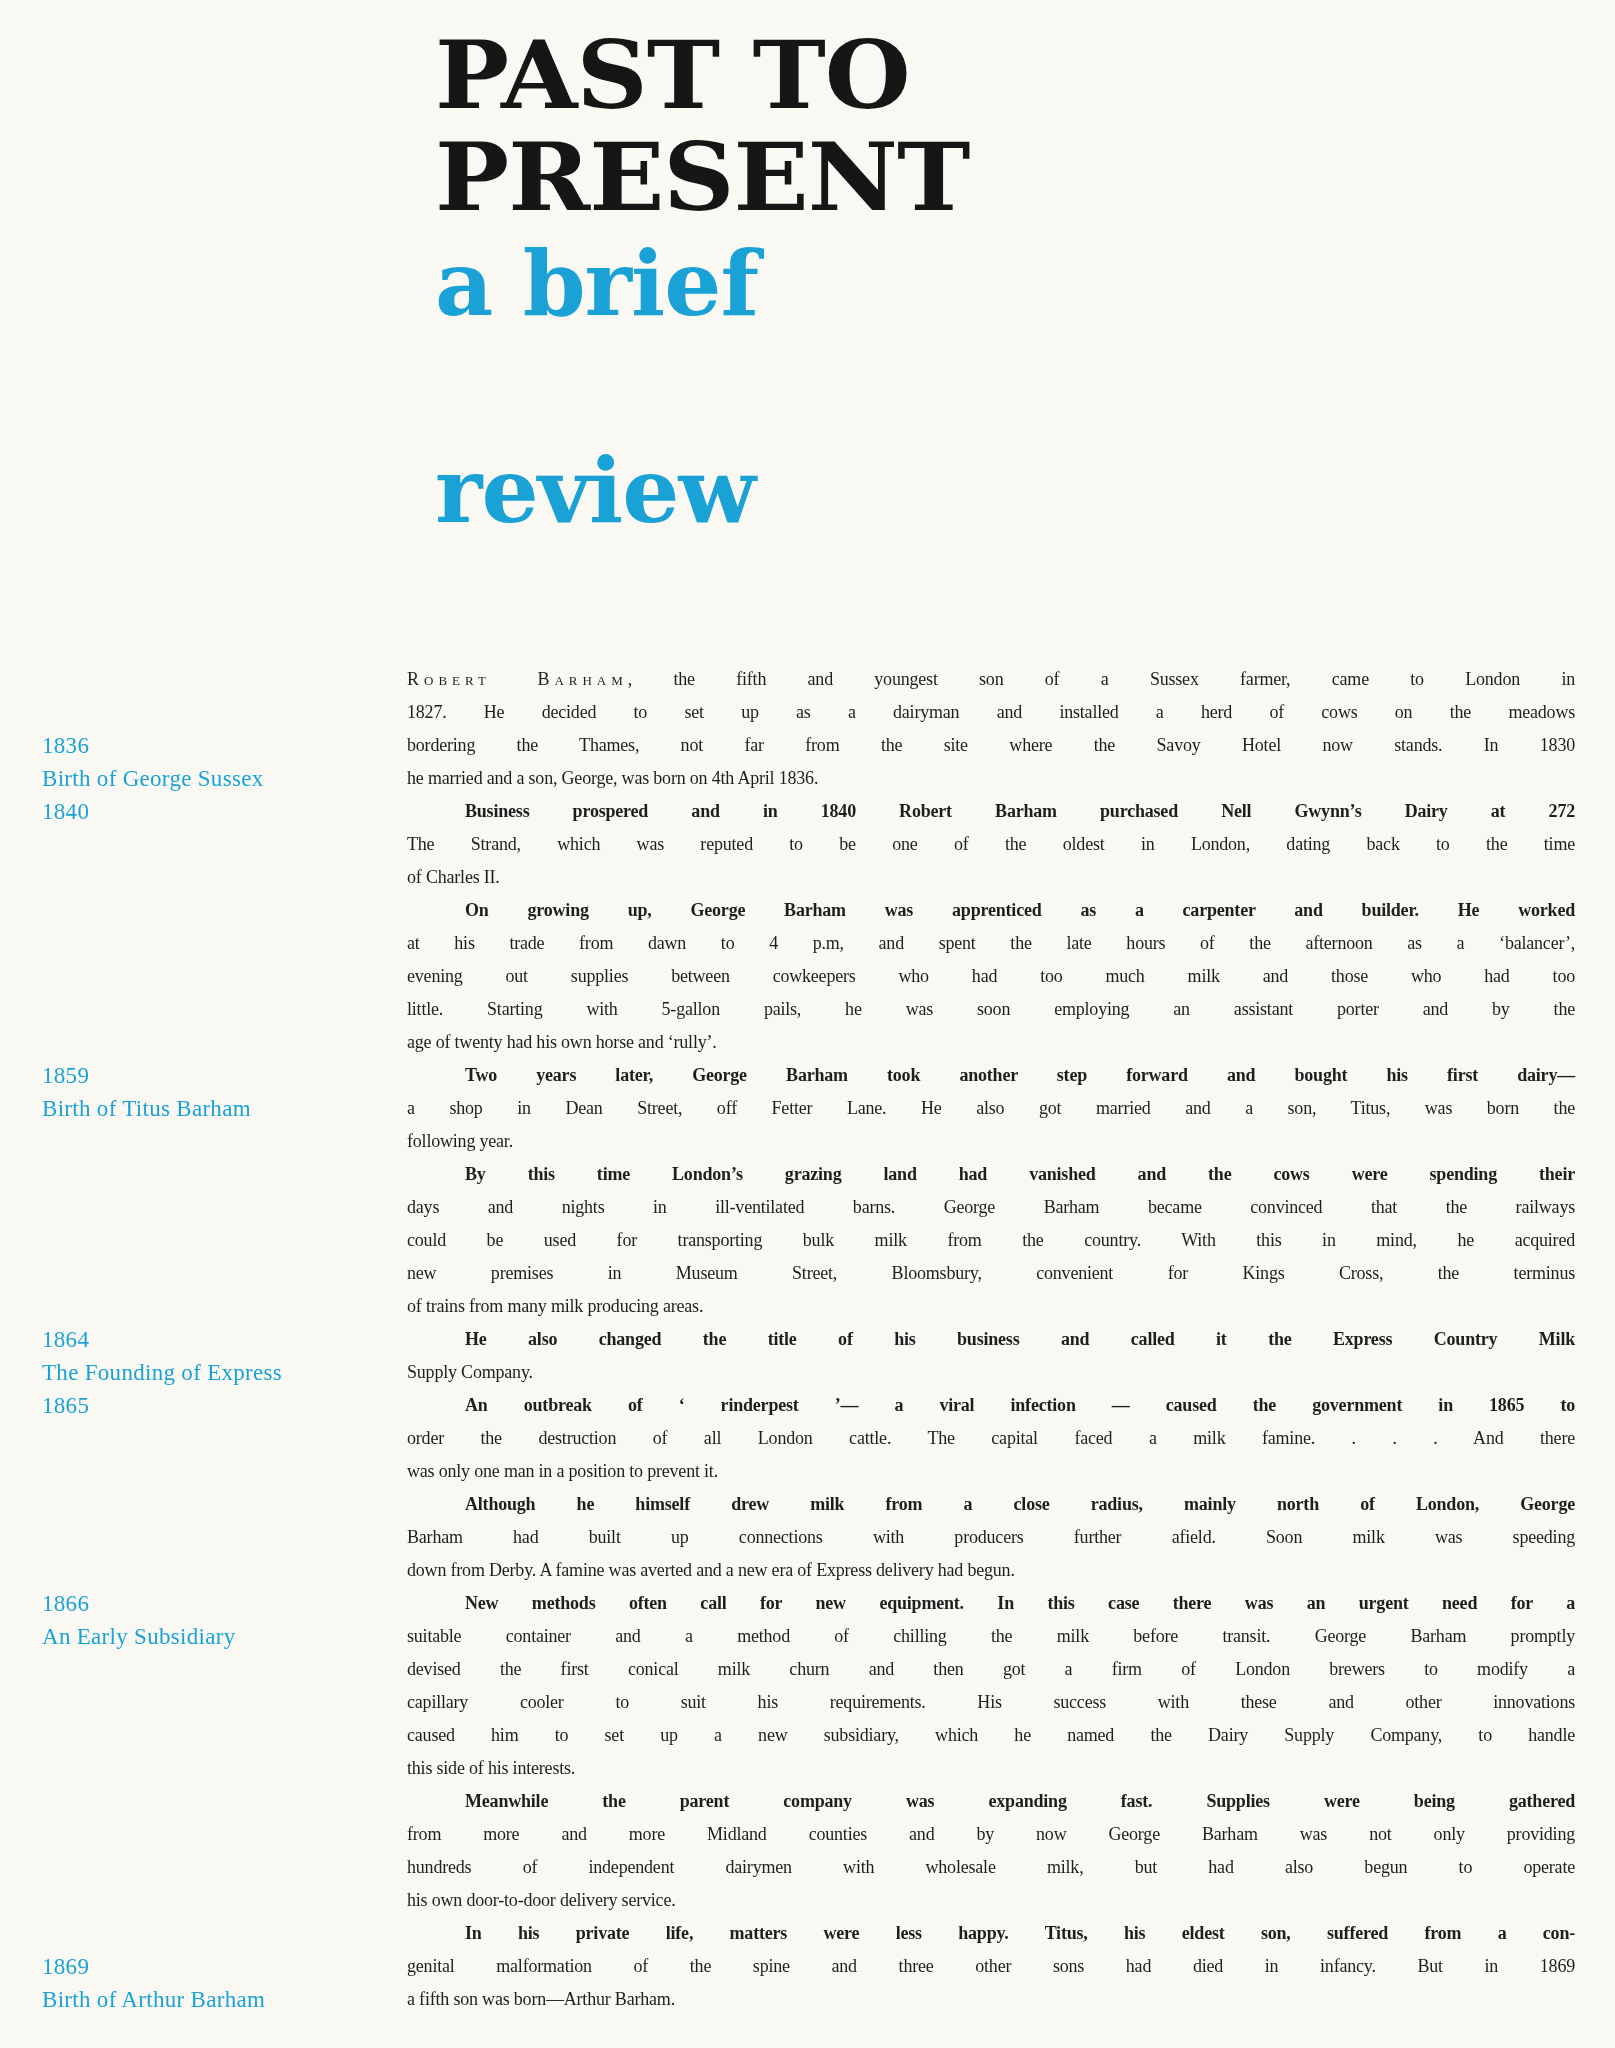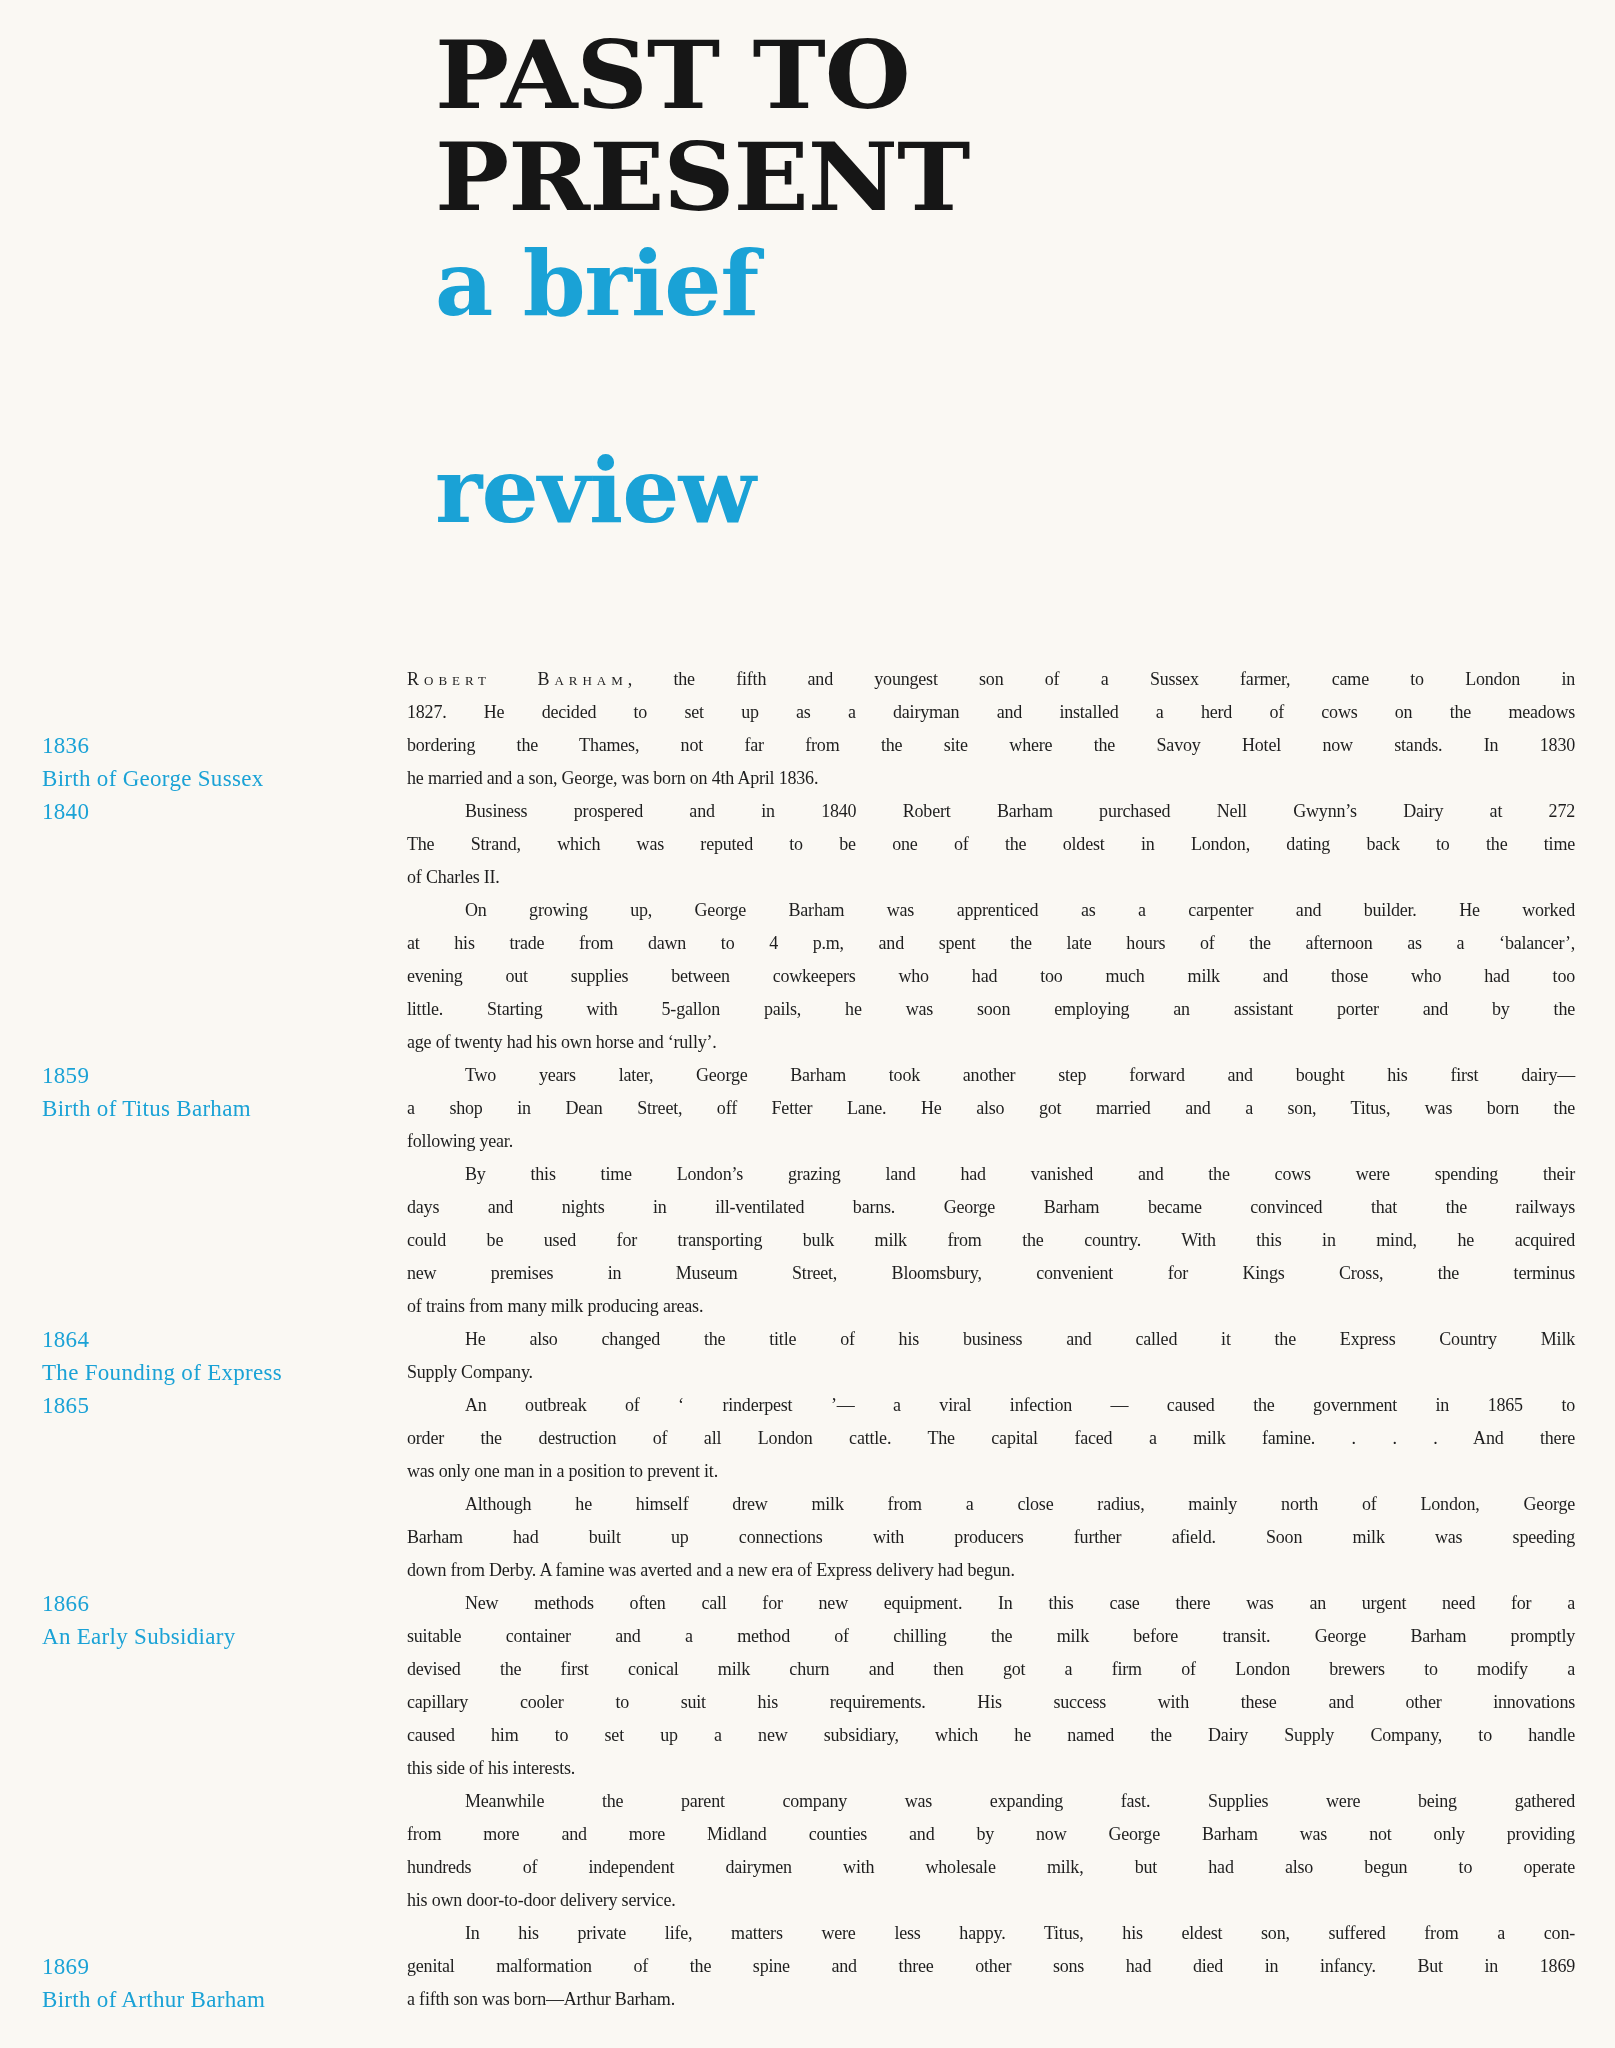--- a/index.html
+++ b/index.html
@@ -72,20 +72,21 @@
       line-height: 33px;
       white-space: nowrap;
       text-align: justify;
       text-align-last: justify;
       color: #1e1e1e;
       letter-spacing: -0.2px;
     }
     .body-line.indent {
       left: 58px;
       width: 1110px;
+      font-weight: bold;
     }
     .body-line.last {
       text-align-last: left;
     }
     .small-caps-name {
       font-variant: small-caps;
       letter-spacing: 5px;
     }
 
     

